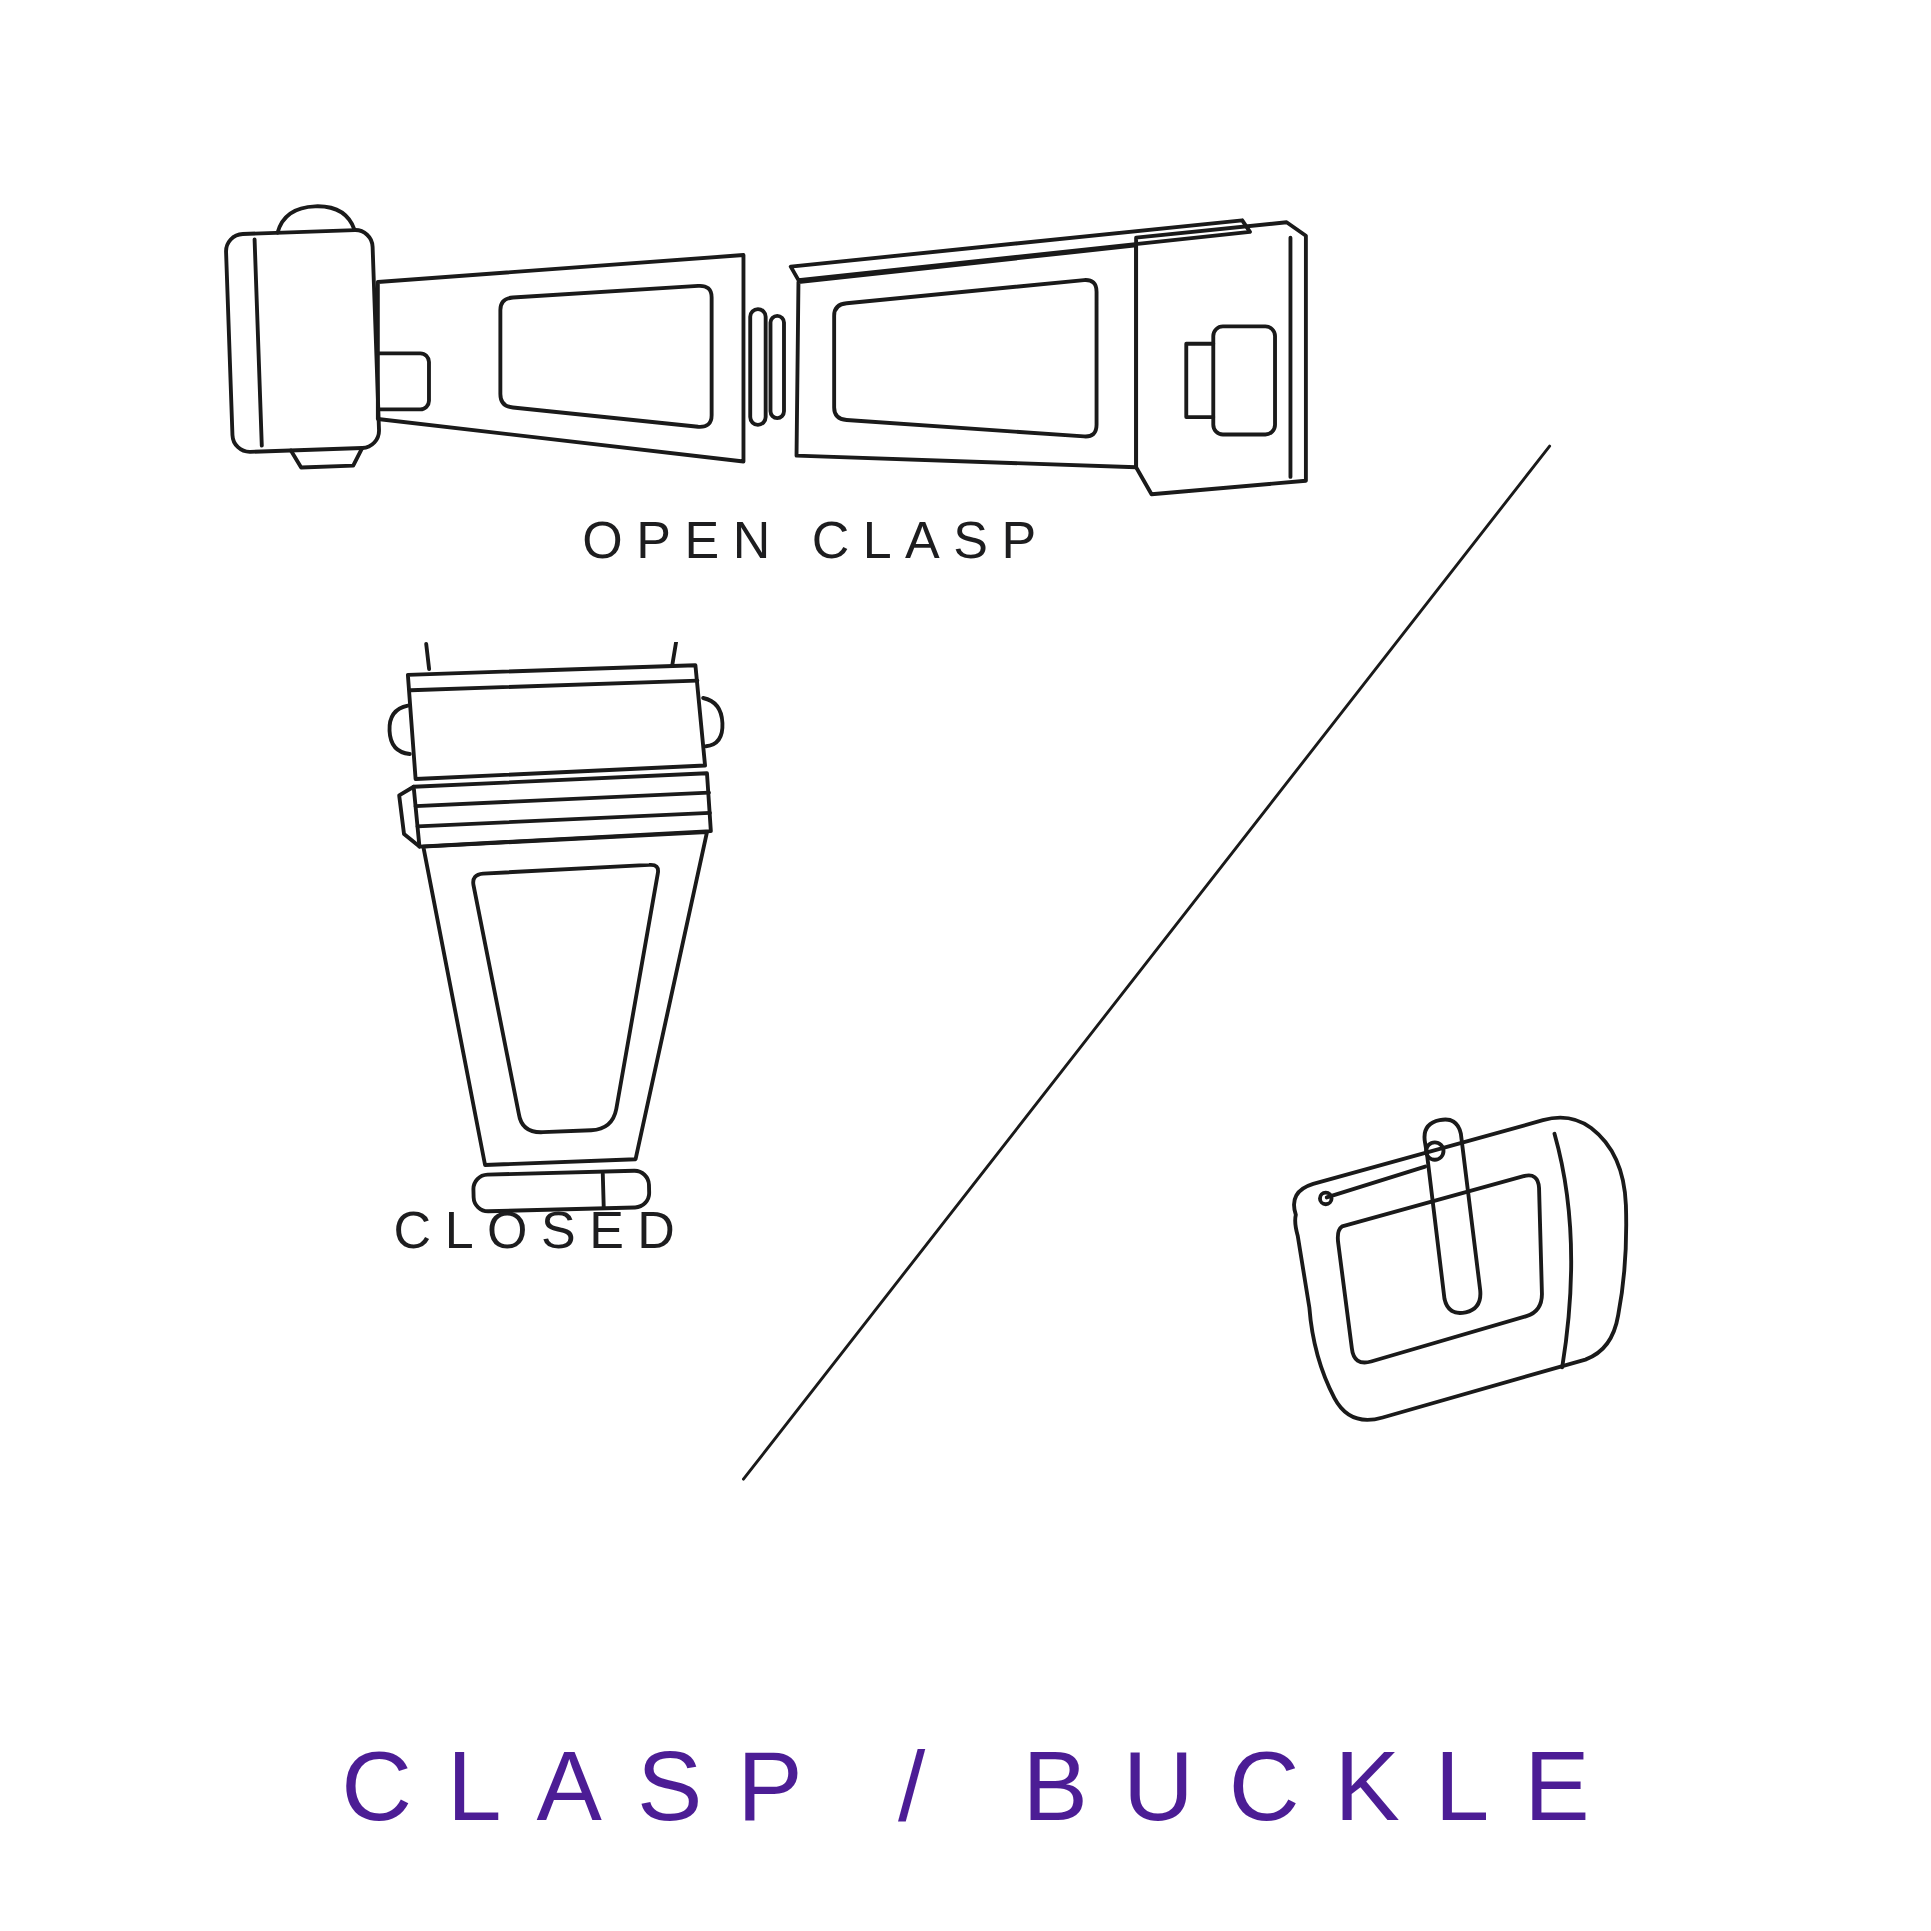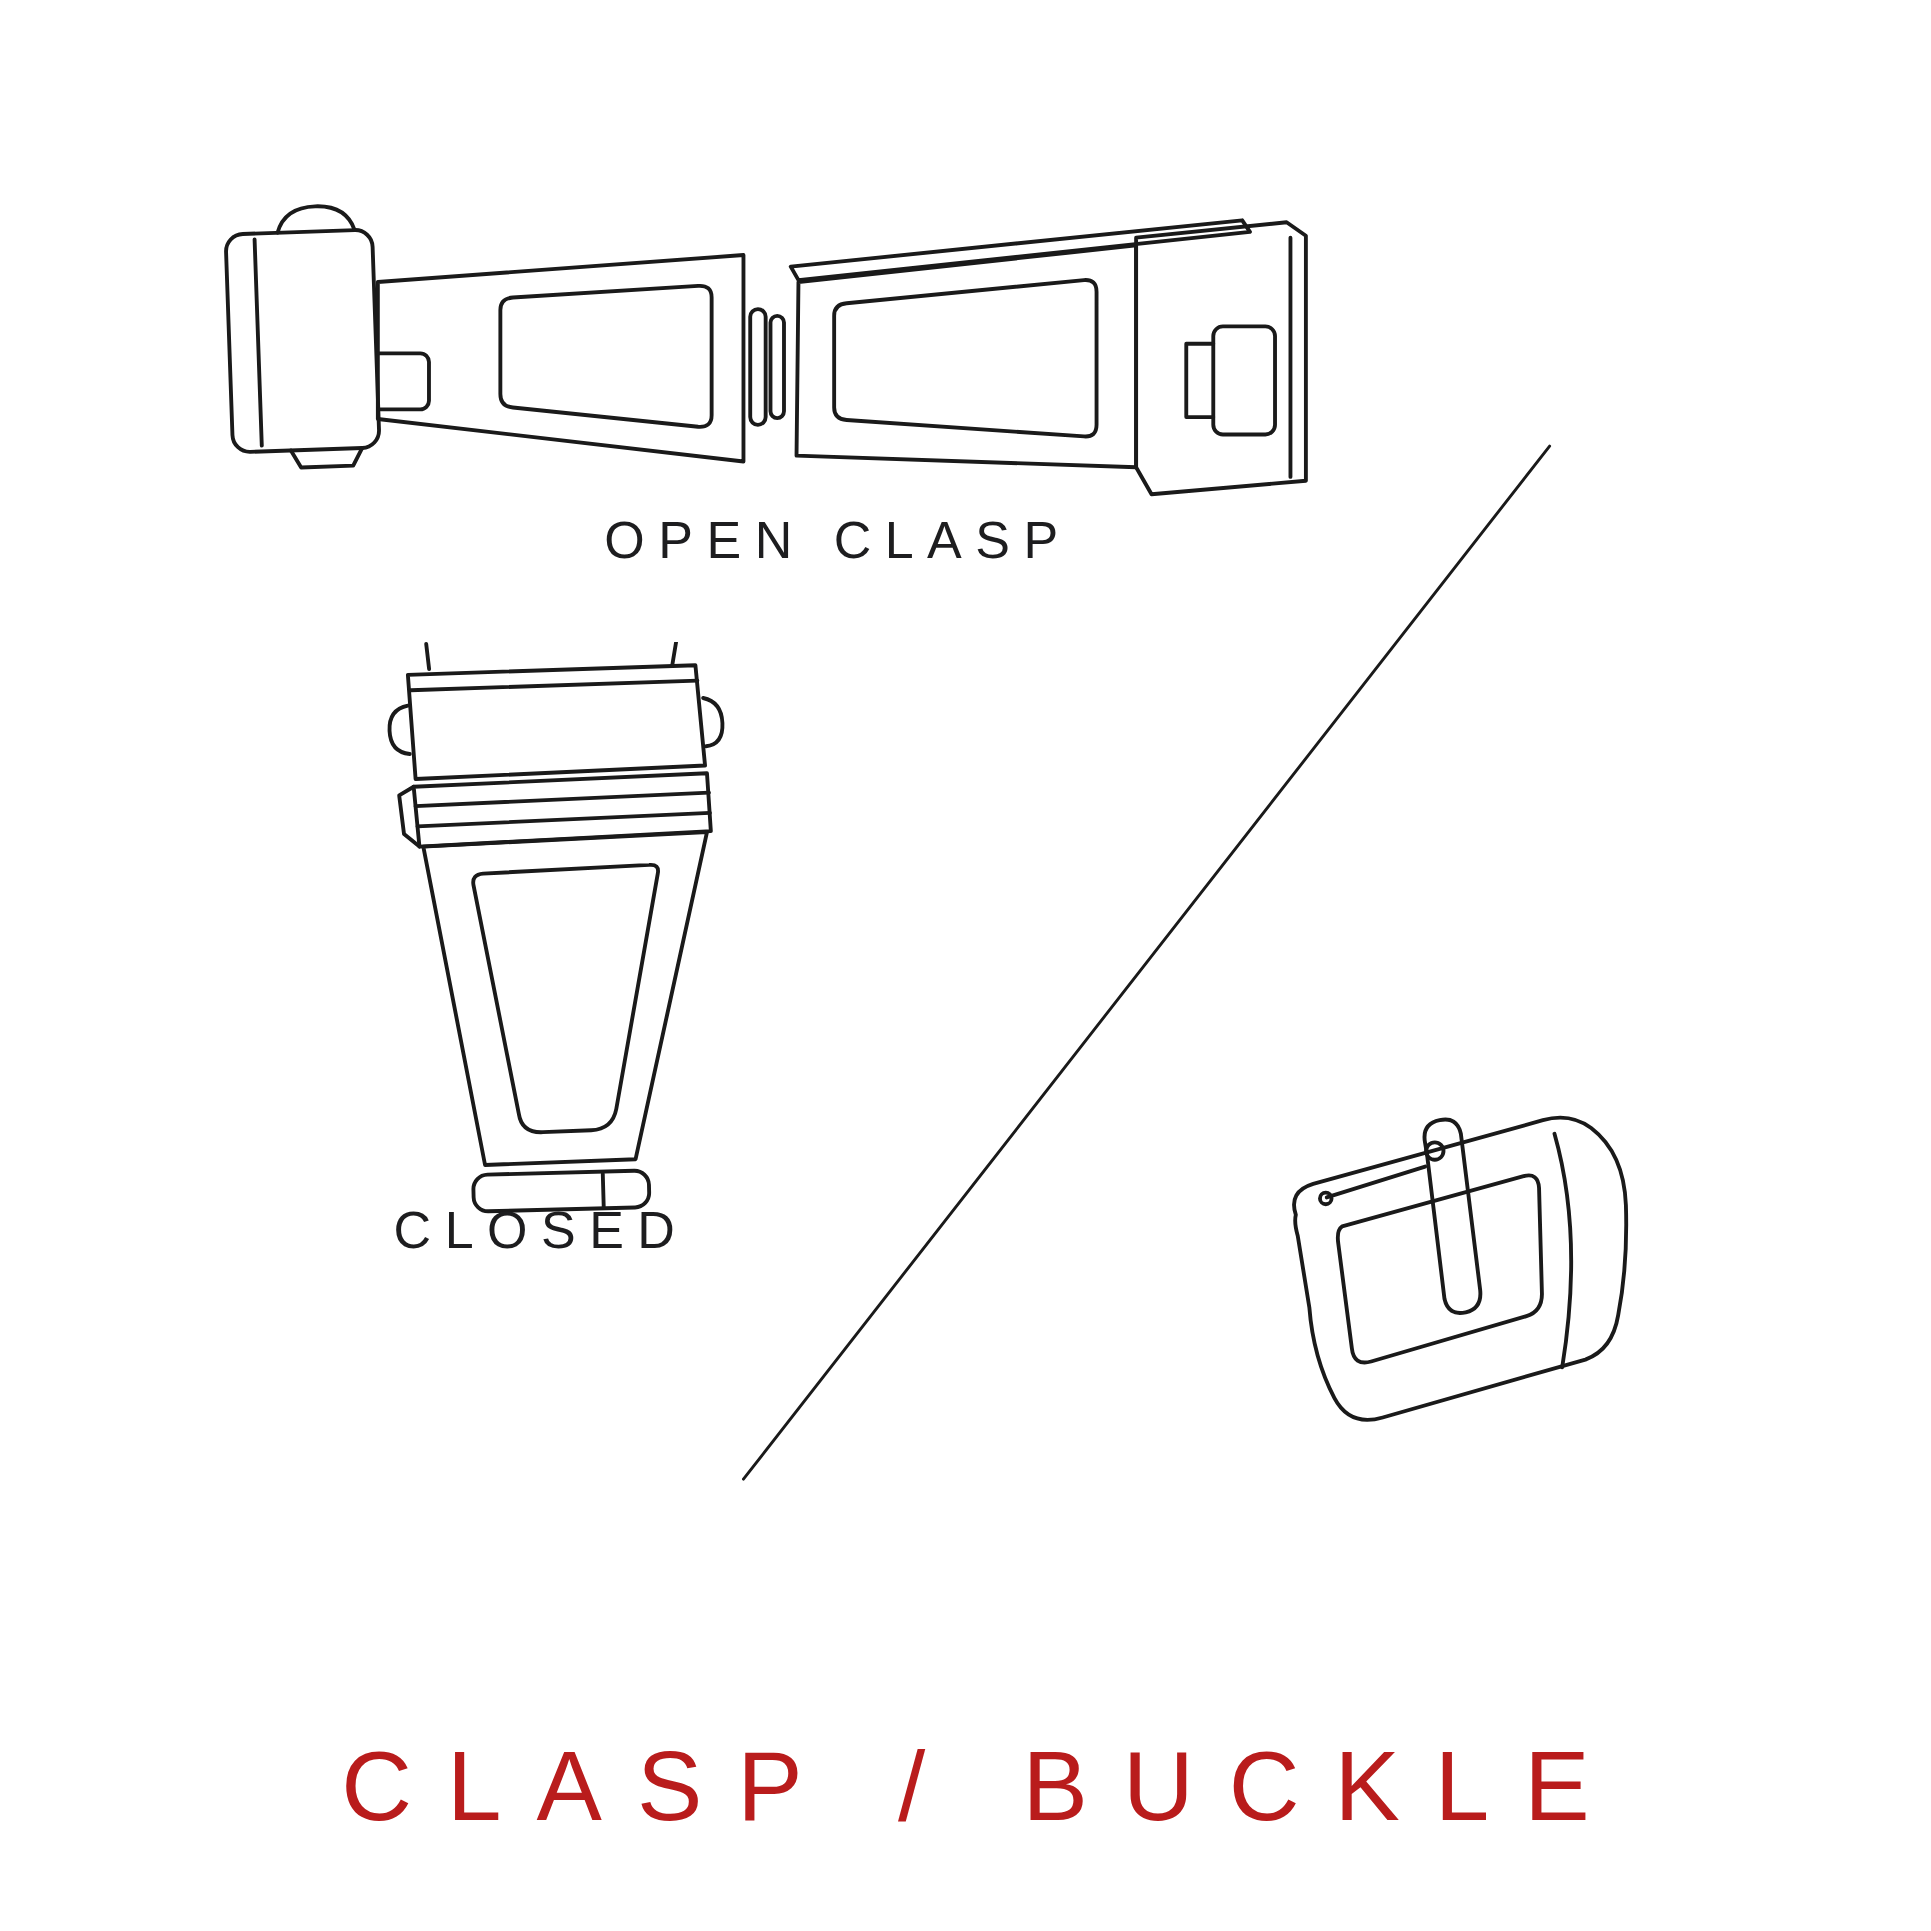--- a/index.html
+++ b/index.html
@@ -45,21 +45,21 @@
     letter-spacing: 13.5px;
     color: #1d1d1f;
     white-space: nowrap;
   }
   .title {
     position: absolute;
     transform: translateX(-50%);
     font-size: 98px;
     font-weight: 500;
     letter-spacing: 35px;
-    color: #b91c1c;
+    color: #4c1d95;
     white-space: nowrap;
   }
   .divider-svg {
     position: absolute;
     left: 0;
     top: 0;
     width: 1931px;
     height: 1931px;
     pointer-events: none;
   }
@@ -143,20 +143,20 @@
 
         <path d="M196 54 Q192 34 211 30 Q229 26 233 44 L253 206 Q255 225 238 229 Q220 233 216 215 L198 66 Z"></path>
       </g>
     </svg>
   </div>
 
   <svg class="divider-svg" viewBox="0 0 2000 2000">
     <line class="ink-thin" x1="1605" y1="462" x2="770" y2="1532"></line>
   </svg>
 
-  <div class="caption" style="left:838px; top:510px;">OPEN CLASP</div>
+  <div class="caption" style="left:816px; top:510px;">OPEN CLASP</div>
 
   <div class="caption" style="left:541px; top:1200px;">CLOSED</div>
 
   <div class="title" style="left:983px; top:1730px;">CLASP / BUCKLE</div>
 
 </div>
 
 
 </body></html>

